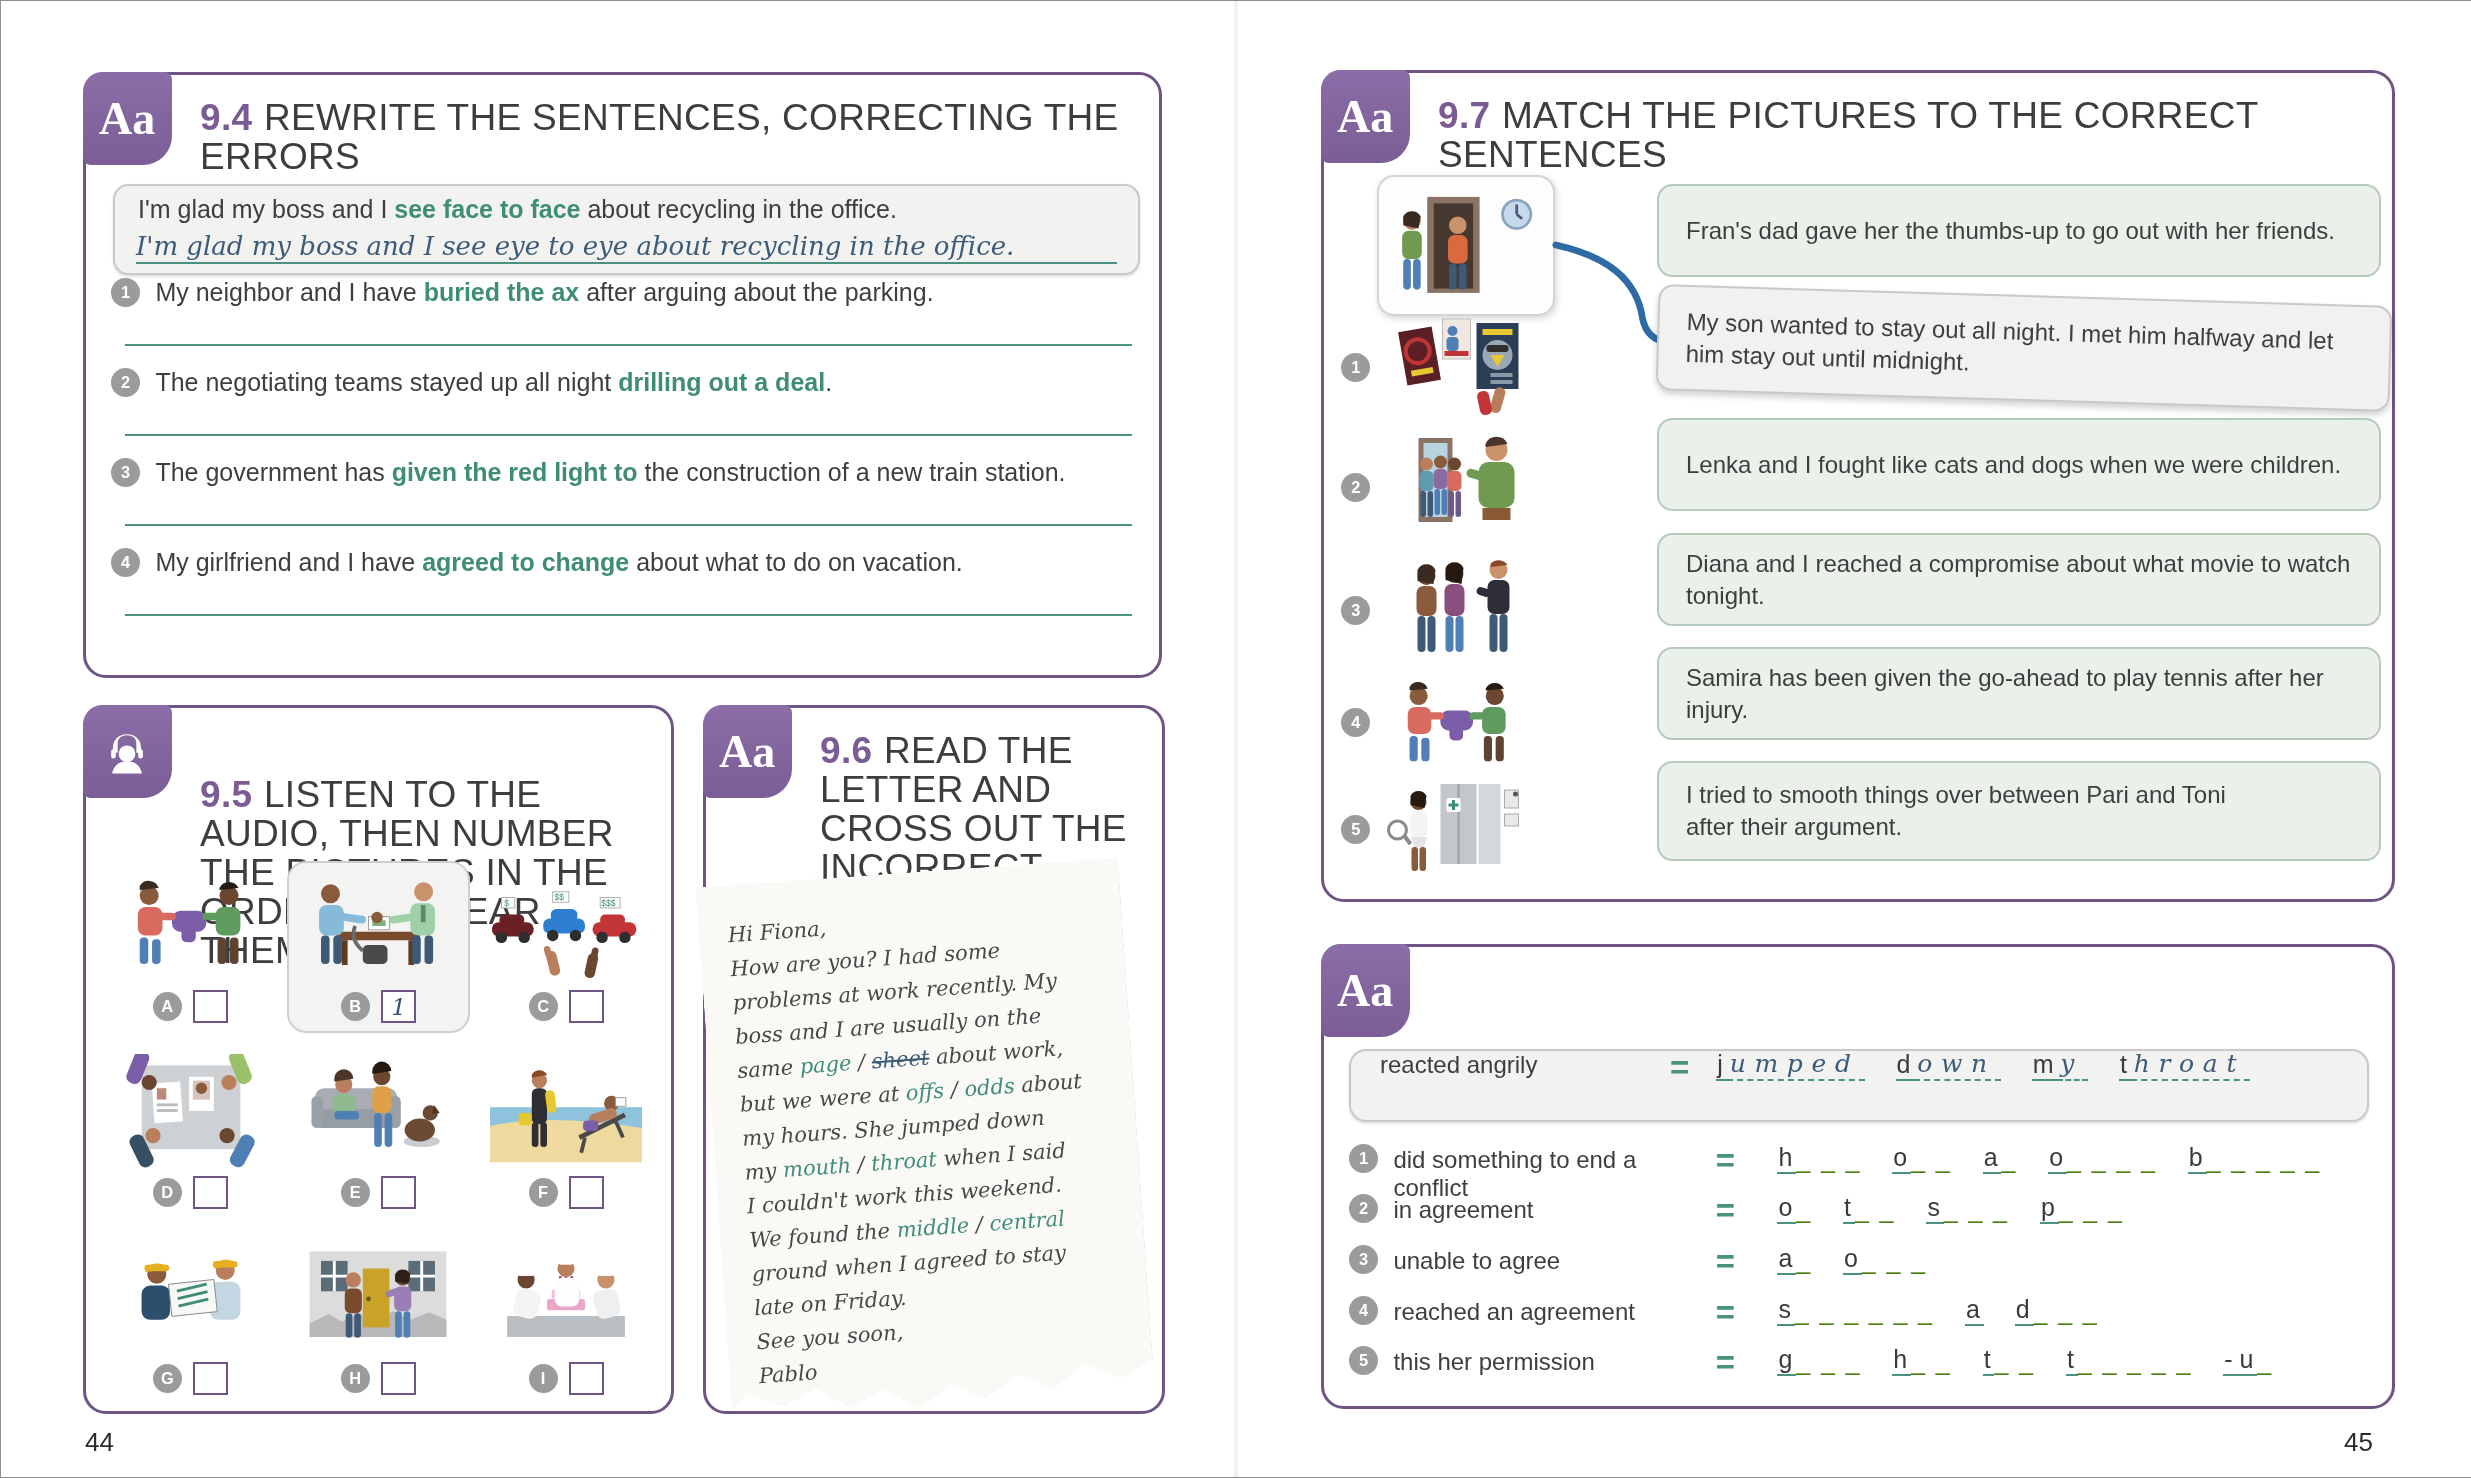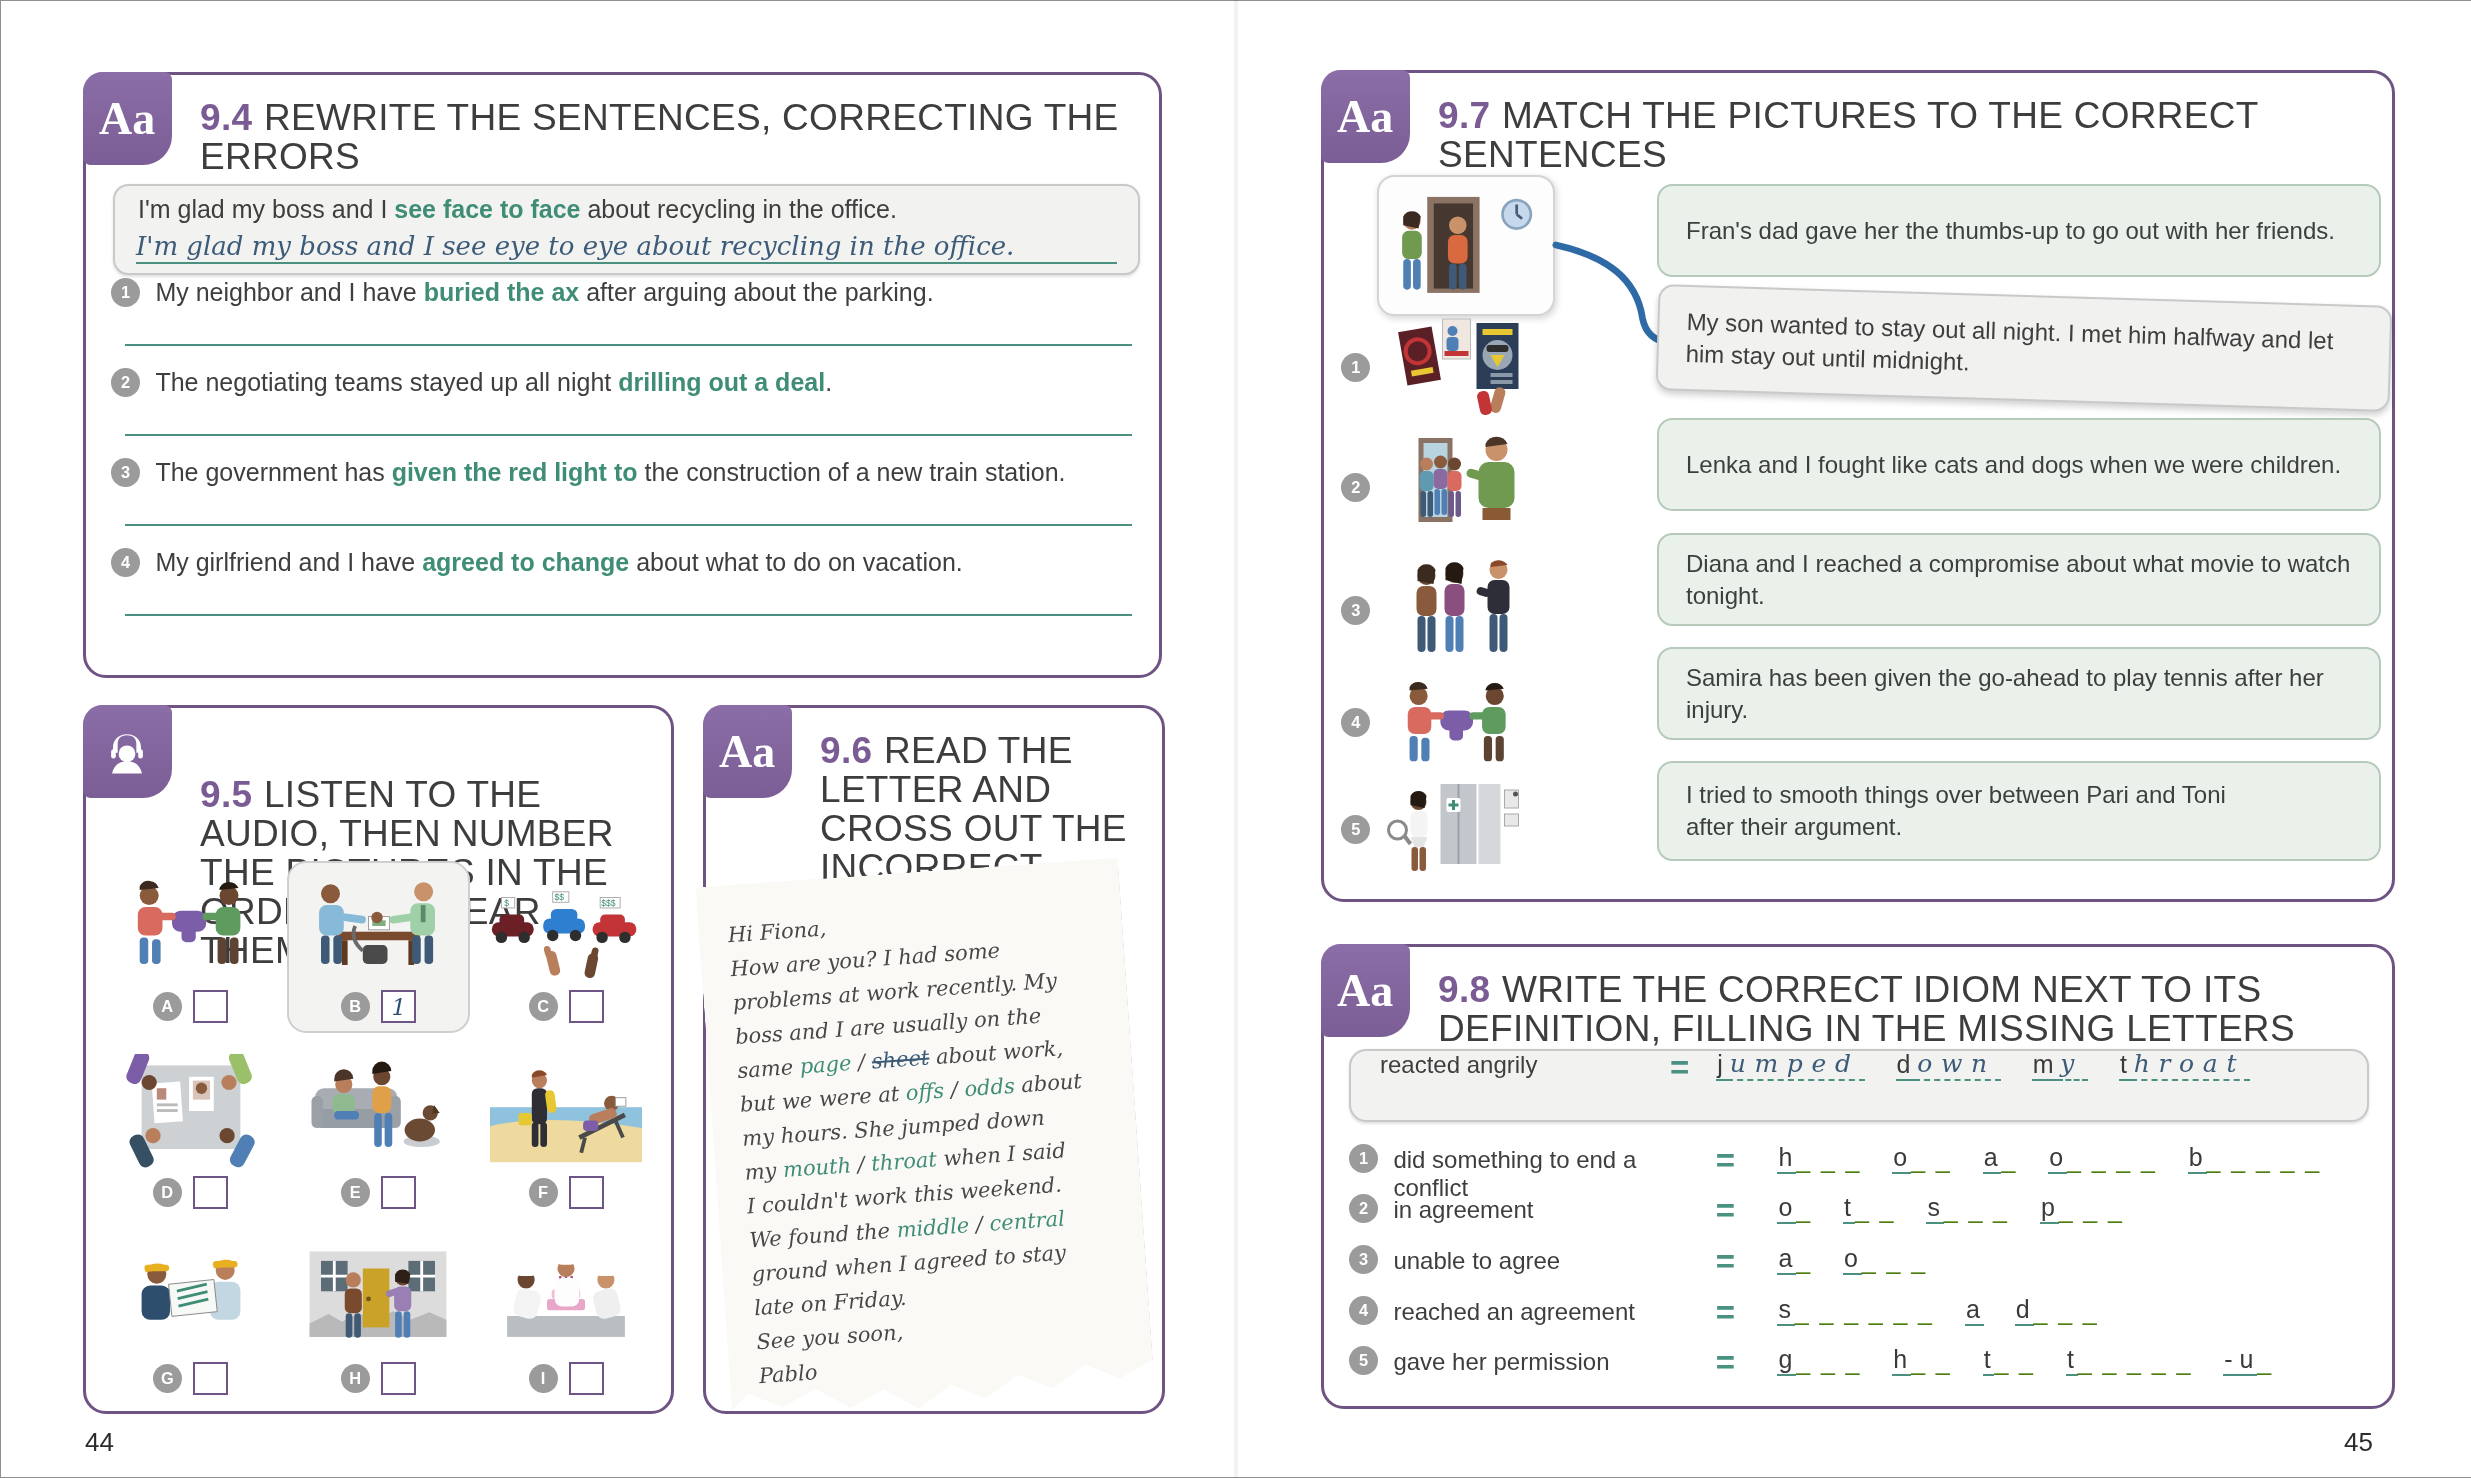--- a/index.html
+++ b/index.html
@@ -568,23 +568,20 @@
     </div>
   <div class="sbox green" style="top:688px;height:100px;">
       <span style="max-width:579px;">I tried to smooth things over between Pari and Toni after their argument.</span>
     </div>
 </section>
 
 <section class="panel" style="left:1321px;top:944px;width:1074px;height:465px;">
   <div class="badge">
       <span>Aa</span>
     </div>
-  <div class="hdr" style="width:908px;">
-    <span class="num">9.8</span><span>WRITE THE CORRECT IDIOM NEXT TO ITS DEFINITION, FILLING IN THE MISSING LETTERS</span>
-  </div>
 
   <div class="ex98">
     <span class="def" style="width:290px;">reacted angrily</span>
     <span class="eq">=</span>
     <span class="words">
       <span class="bw">
           <span class="gl">j</span>
           <span class="hw">umped</span>
         </span>
       <span class="bw">
@@ -685,21 +682,21 @@
         </span>
       <span class="bw">
           <span class="gl">d</span>
           <span class="bl">_ _ _</span>
         </span>
     </span>
   </div>
 
   <div class="drow" style="top:399px;">
     <span class="circ">5</span>
-    <span class="def">gave her permission</span>
+    <span class="def">this her permission</span>
     <span class="eq">=</span>
     <span class="words">
       <span class="bw">
           <span class="gl">g</span>
           <span class="bl">_ _ _</span>
         </span>
       <span class="bw">
           <span class="gl">h</span>
           <span class="bl">_ _</span>
         </span>

